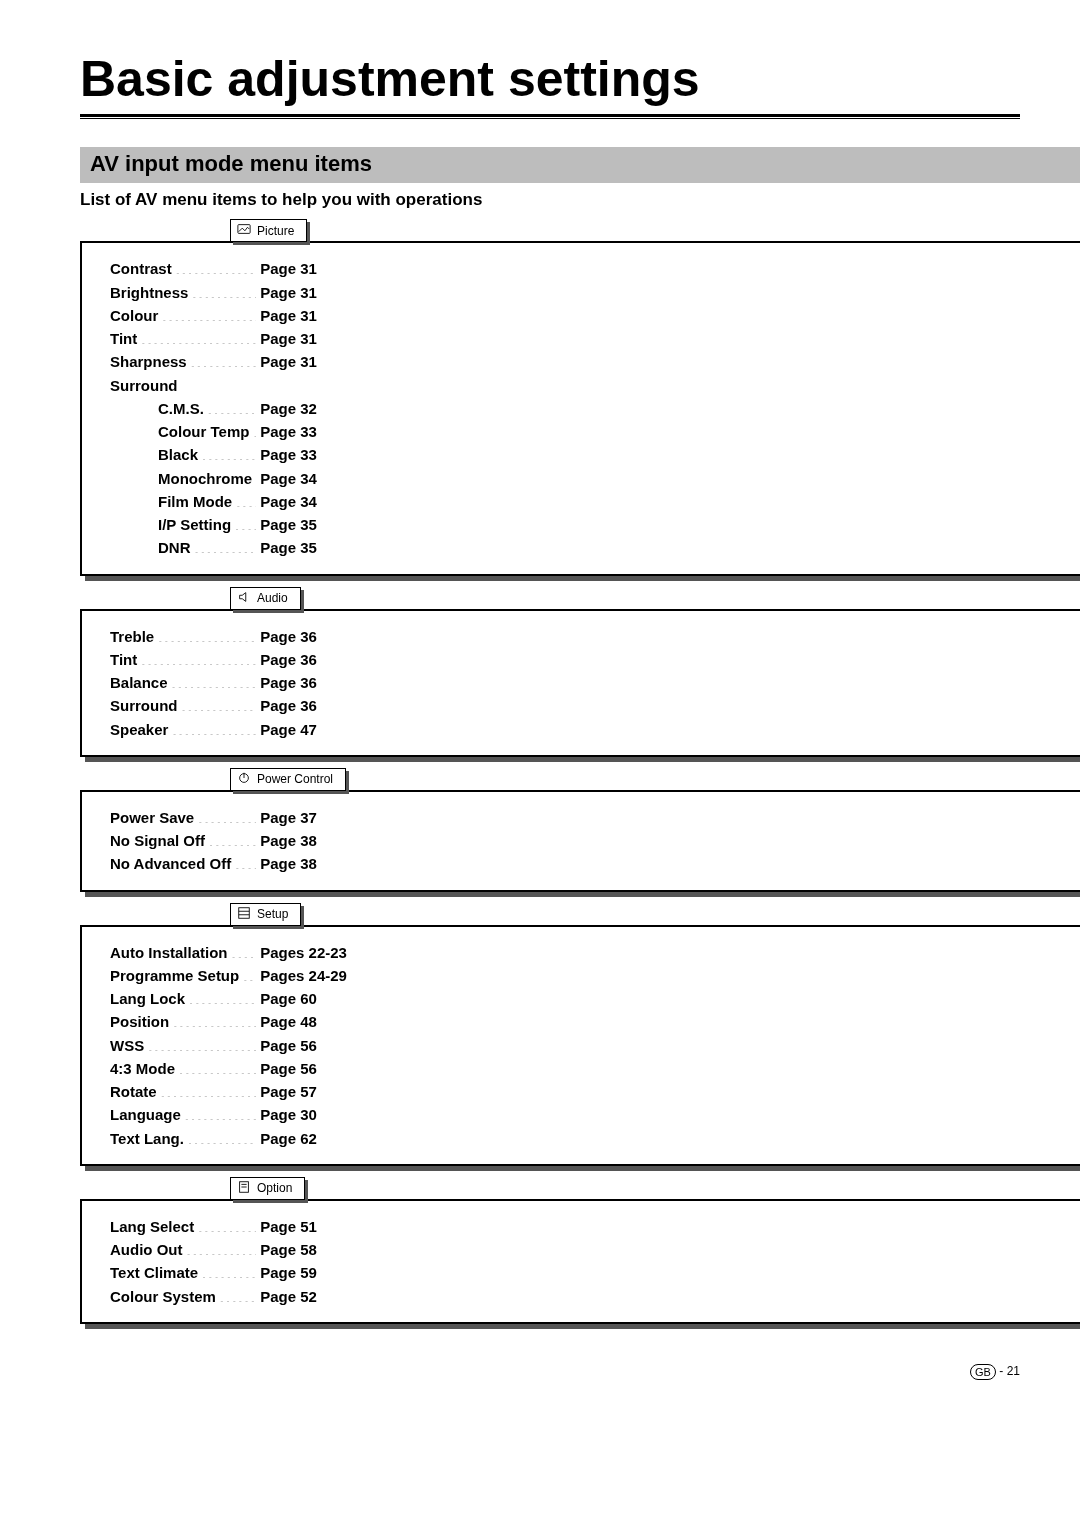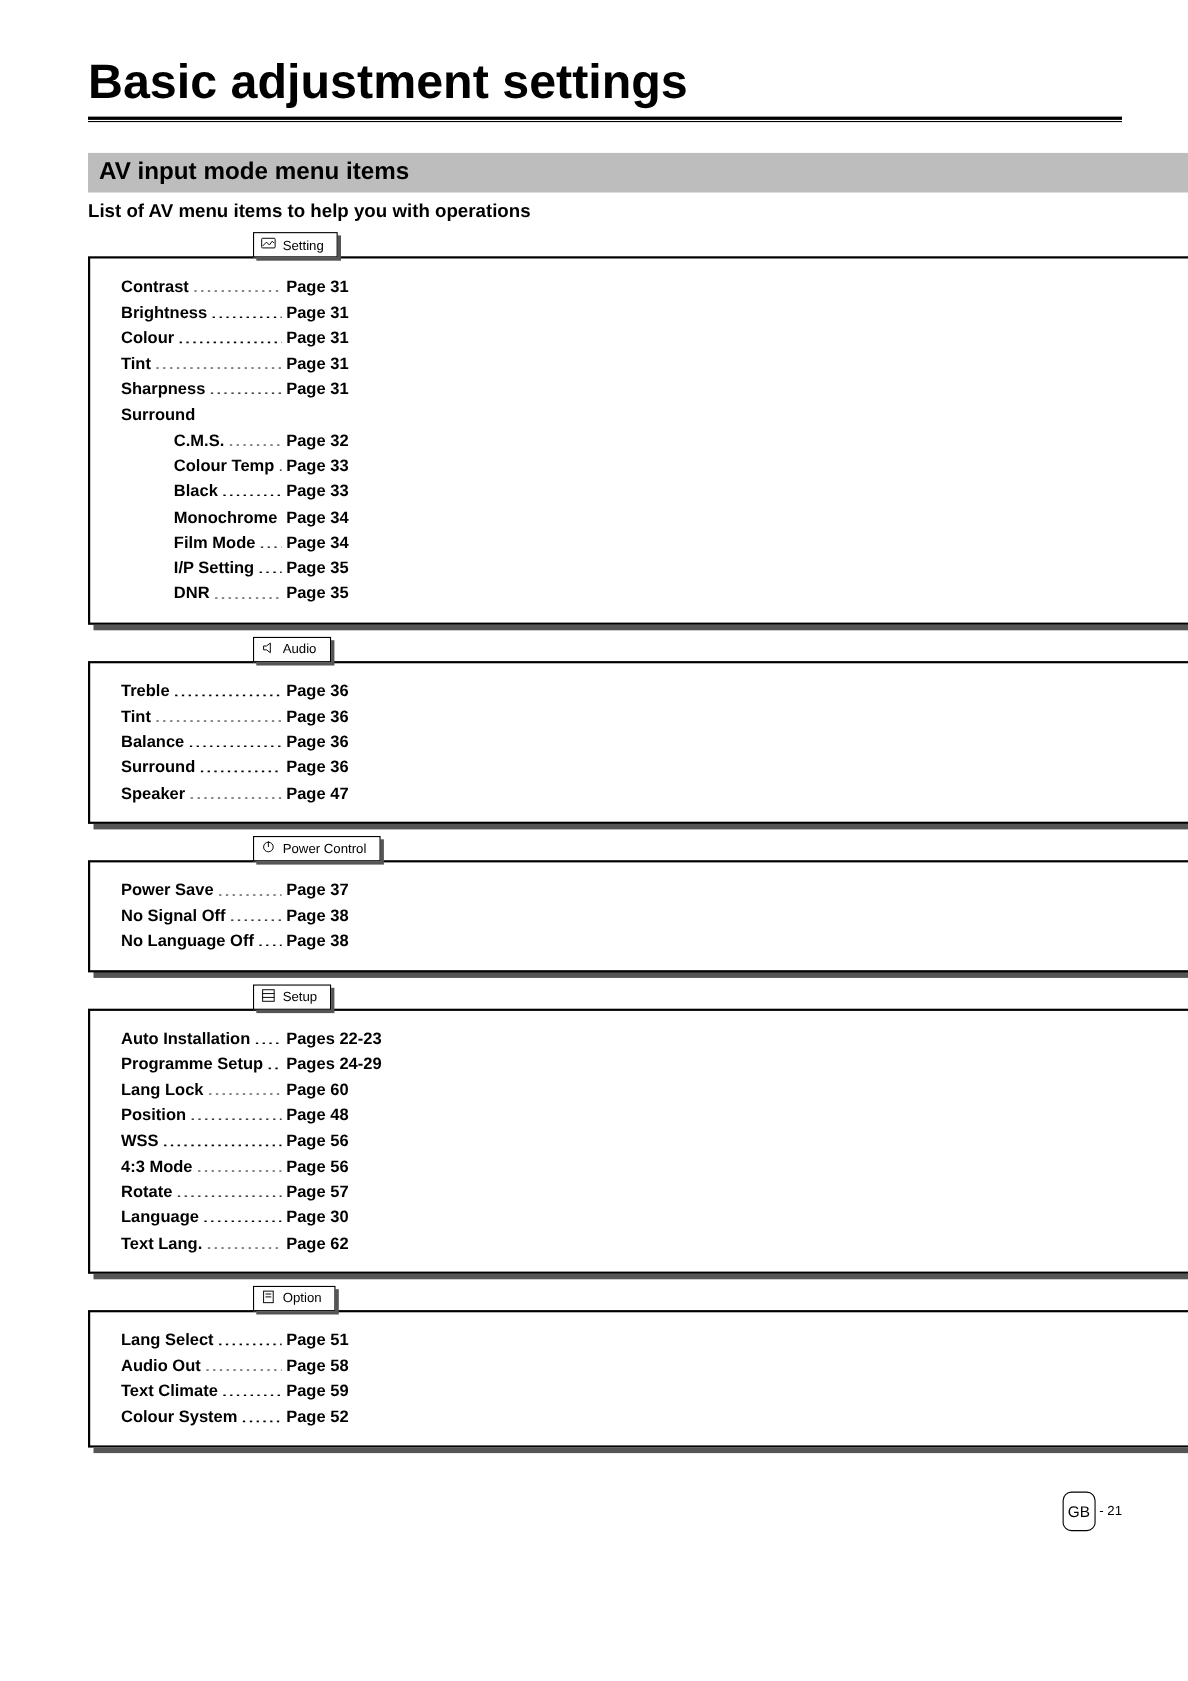--- a/index.html
+++ b/index.html
@@ -8,21 +8,21 @@
     padding: 0;
     background: #fff;
     color: #000;
   }
   .page {
     width: 1080px;
     box-sizing: border-box;
     padding: 50px 60px 40px 80px;
   }
   .page-title {
-    font-size: 44px;
+    font-size: 50px;
     font-weight: bold;
     margin: 0 0 6px 0;
   }
   .hr1 { border: none; border-top: 3px solid #000; margin: 0 0 1px 0; }
   .hr2 { border: none; border-top: 1px solid #000; margin: 0 0 12px 0; }
 
   .cols {
     display: flex;
     gap: 40px;
     margin-top: 28px;
@@ -97,22 +97,22 @@
 
   .footer {
     text-align: right;
     font-size: 12px;
     margin-top: 30px;
   }
   .footer .gb {
     display: inline-block;
     border: 1px solid #000;
     border-radius: 8px;
-    padding: 10px 4px;
-    font-size: 14px;
+    padding: 0 4px;
+    font-size: 11px;
     line-height: 14px;
     vertical-align: middle;
   }
 </style>
 </head>
 <body>
 
 <div class="page">
 
   <h1 class="page-title">Basic adjustment settings</h1>
@@ -126,21 +126,21 @@
       <p class="section-sub">List of AV menu items to help you with operations</p>
 
       <div class="card-wrap">
         <div class="tab">
           <span>
             <svg viewBox="0 0 16 16">
                 <rect x="1" y="3" width="14" height="10" rx="1" fill="none" stroke="#000" stroke-width="1"></rect>
                 <path d="M2 11 L6 7 L9 10 L12 6 L14 8" fill="none" stroke="#000" stroke-width="1"></path>
               </svg>
           </span>
-          <span>Setting</span>
+          <span>Picture</span>
         </div>
         <div class="card">
             <div class="row">
               <span class="label">Contrast</span>
               <span class="dots"></span>
               <span class="page">Page 31</span>
             </div>
             <div class="row">
               <span class="label">Brightness</span>
               <span class="dots"></span>
@@ -255,21 +255,21 @@
               <span class="label">Power Save</span>
               <span class="dots"></span>
               <span class="page">Page 37</span>
             </div>
             <div class="row">
               <span class="label">No Signal Off</span>
               <span class="dots"></span>
               <span class="page">Page 38</span>
             </div>
             <div class="row">
-              <span class="label">No Language Off</span>
+              <span class="label">No Advanced Off</span>
               <span class="dots"></span>
               <span class="page">Page 38</span>
             </div>
           </div>
       </div>
 
       <div class="card-wrap">
         <div class="tab">
           <span>
             <svg viewBox="0 0 16 16">

